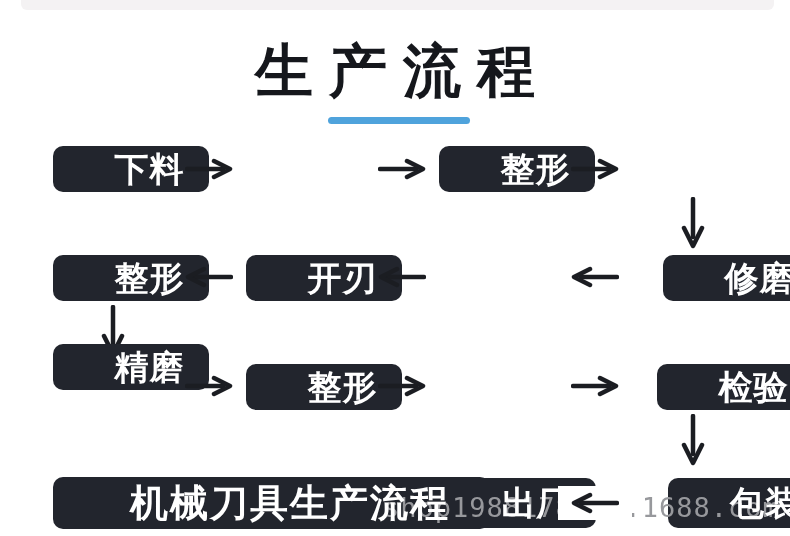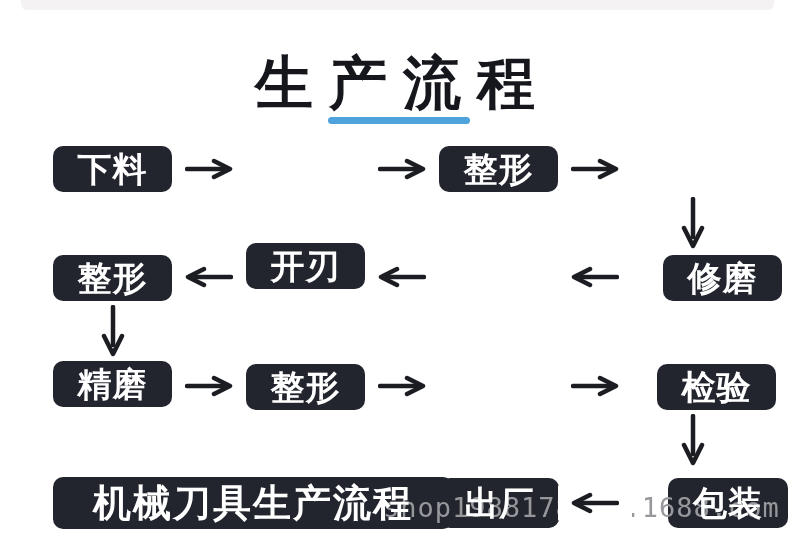--- a/index.html
+++ b/index.html
@@ -14,31 +14,31 @@
   html,body{margin:0;padding:0;background:#ffffff;}
   .stage{
     position:relative;width:790px;height:536px;overflow:hidden;background:#ffffff;
     font-family:"Liberation Sans","DejaVu Sans",sans-serif;
   }
   .top-strip{
     position:absolute;left:21px;top:0;width:753px;height:10px;
     background:var(--top-strip);border-radius:0 0 6px 6px;
   }
   .page-title{
-    position:absolute;left:0;right:0;top:34px;margin:16px;
+    position:absolute;left:0;right:0;top:34px;margin:4px;
     text-align:center;font-size:58px;font-weight:700;color:var(--title);
     letter-spacing:16px;text-indent:16px;line-height:1.15;
   }
   .title-underline{
     position:absolute;left:328px;top:117px;width:142px;height:7px;
     background:var(--accent-underline);border-radius:4px;
   }
   .box{
     position:absolute;width:119px;height:46px;background:var(--box);
-    border-radius:10px;display:flex;align-items:center;justify-content:center;
+    border-radius:10px;display:flex;align-items:center;justify-content:center;padding-left:37px;
   }
   .box .lbl{
     position:relative;z-index:1;color:var(--text-on-box);
     font-size:34px;font-weight:800;letter-spacing:1px;white-space:nowrap;line-height:1;
   }
   .box.wide{width:400px;height:52px;}
   .box.wide .lbl{font-size:38px;letter-spacing:2px;}
   .box.tall{height:50px;}
   .arrow-h{position:absolute;width:48px;height:22px;display:flex;align-items:center;justify-content:center;}
   .arrow-v{position:absolute;width:24px;height:52px;display:flex;align-items:center;justify-content:center;}
@@ -97,21 +97,21 @@
 
   <div class="box" style="left:53px;top:255px">
       <span class="lbl">整形</span>
     </div>
   <div class="arrow-h" style="left:185px;top:266px">
     <svg width="48" height="22" viewBox="0 0 48 22" aria-hidden="true">
         <path d="M46 11 H10" stroke="var(--arrow)" stroke-width="4.5" stroke-linecap="round" fill="none"></path>
         <path d="M19 3 L3 11 L19 19" stroke="var(--arrow)" stroke-width="4.5" stroke-linecap="round" stroke-linejoin="round" fill="none"></path>
       </svg>
   </div>
-  <div class="box" style="left:246px;top:243px">
+  <div class="box" style="left:246px;top:255px">
       <span class="lbl">开刃</span>
     </div>
   <div class="arrow-h" style="left:378px;top:266px">
     <svg width="48" height="22" viewBox="0 0 48 22" aria-hidden="true">
         <path d="M46 11 H10" stroke="var(--arrow)" stroke-width="4.5" stroke-linecap="round" fill="none"></path>
         <path d="M19 3 L3 11 L19 19" stroke="var(--arrow)" stroke-width="4.5" stroke-linecap="round" stroke-linejoin="round" fill="none"></path>
       </svg>
   </div>
   <div class="arrow-h" style="left:571px;top:266px">
     <svg width="48" height="22" viewBox="0 0 48 22" aria-hidden="true">
@@ -123,21 +123,21 @@
       <span class="lbl">修磨</span>
     </div>
 
   <div class="arrow-v" style="left:101px;top:305px">
     <svg width="24" height="52" viewBox="0 0 24 52" aria-hidden="true">
         <path d="M12 2 V40" stroke="var(--arrow)" stroke-width="4.5" stroke-linecap="round" fill="none"></path>
         <path d="M3 31 L12 49 L21 31" stroke="var(--arrow)" stroke-width="4.5" stroke-linecap="round" stroke-linejoin="round" fill="none"></path>
       </svg>
   </div>
 
-  <div class="box" style="left:53px;top:361px">
+  <div class="box" style="left:53px;top:344px">
       <span class="lbl">精磨</span>
     </div>
   <div class="arrow-h" style="left:185px;top:375px">
     <svg width="48" height="22" viewBox="0 0 48 22" aria-hidden="true">
         <path d="M2 11 H38" stroke="var(--arrow)" stroke-width="4.5" stroke-linecap="round" fill="none"></path>
         <path d="M29 3 L45 11 L29 19" stroke="var(--arrow)" stroke-width="4.5" stroke-linecap="round" stroke-linejoin="round" fill="none"></path>
       </svg>
   </div>
   <div class="box" style="left:246px;top:364px">
       <span class="lbl">整形</span>

